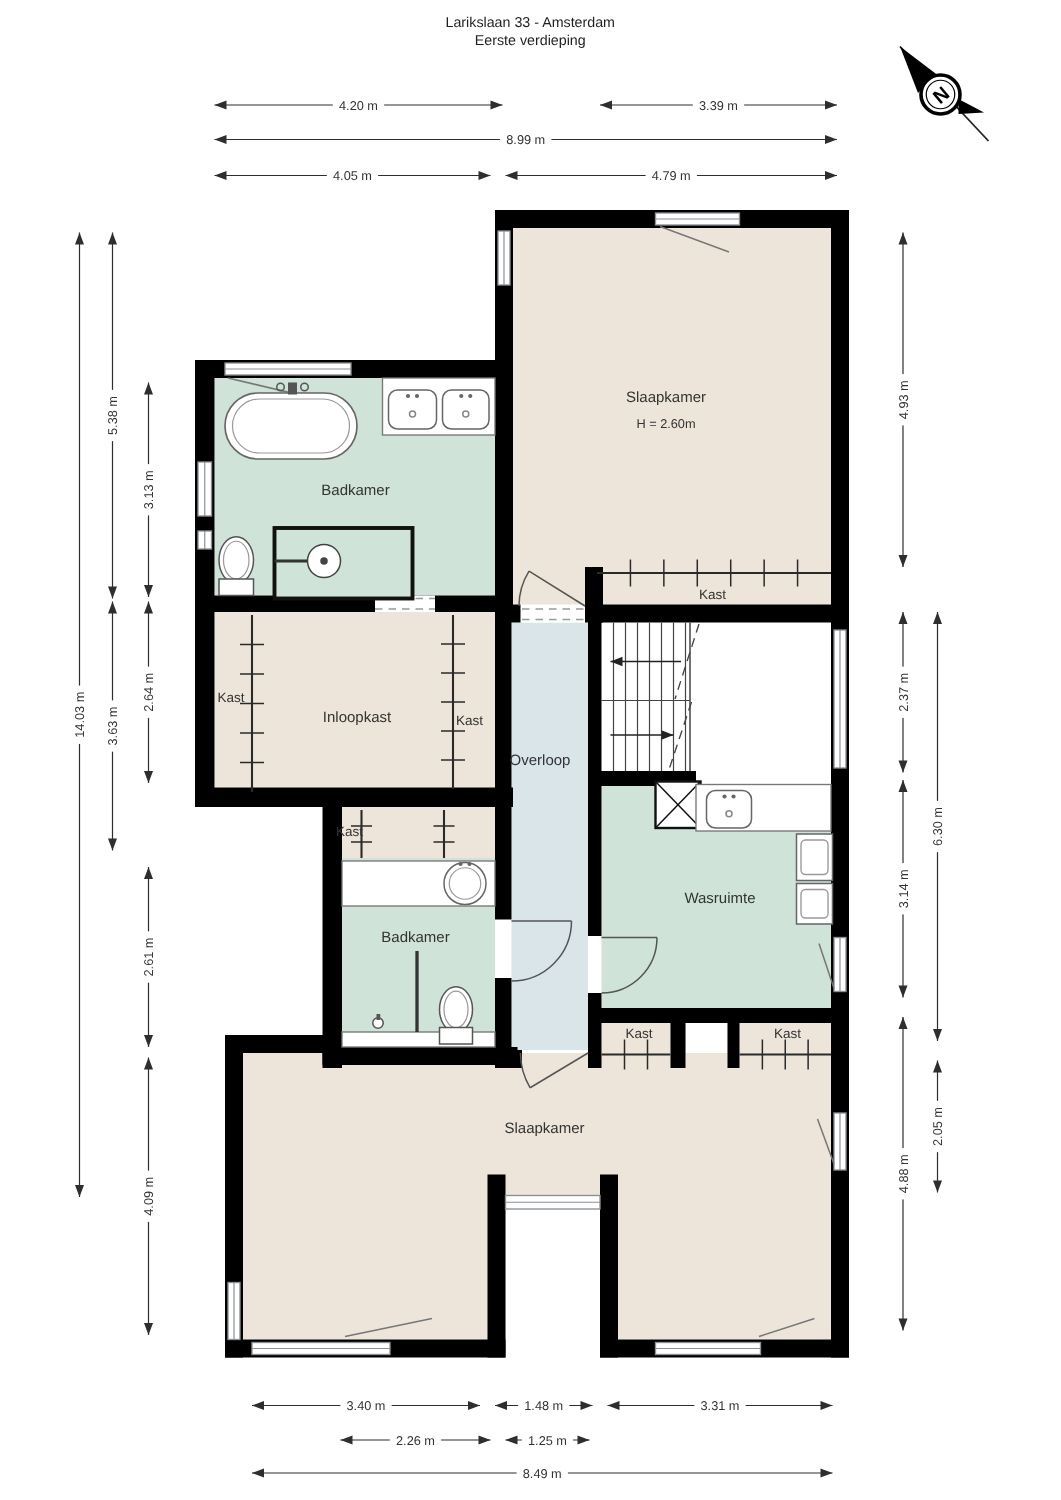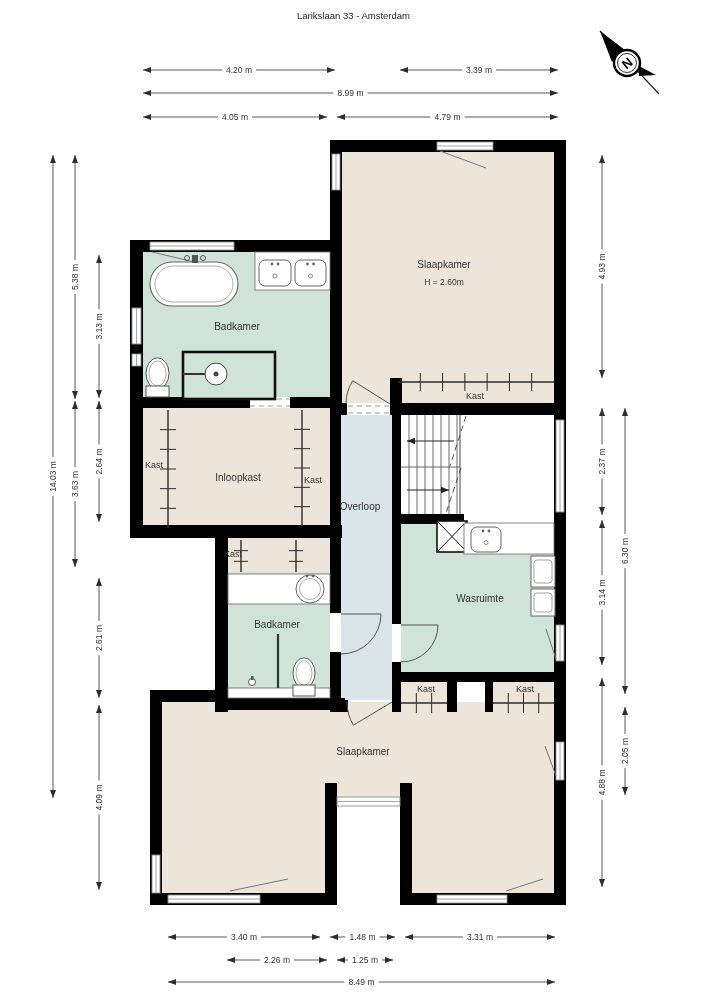--- a/index.html
+++ b/index.html
@@ -9,20 +9,21 @@
          font-size:9.5px;color:#1f1f1f;line-height:1.3;}
   svg{position:absolute;left:0;top:0;}
   text{font-family:"Liberation Sans",sans-serif;}
 </style>
 </head>
 <body>
 
 <div class="page">
   <div class="title">
     <div>Larikslaan 33 - Amsterdam</div>
+    <div>Eerste verdieping</div>
   </div>
   <svg id="plan" width="707" height="1000" viewBox="0 0 707 1000">
       <g>
         <rect x="342" y="152" width="212" height="251" fill="#ede5d9"></rect>
         <rect x="143" y="252" width="187" height="145" fill="#cfe3d8"></rect>
         <rect x="143" y="408" width="187" height="117" fill="#ede5d9"></rect>
         <rect x="228" y="538" width="102" height="34" fill="#ede5d9"></rect>
         <rect x="228" y="572" width="102" height="126" fill="#cfe3d8"></rect>
         <rect x="341" y="415" width="51" height="285" fill="#d9e5e9"></rect>
         <rect x="401" y="415" width="153" height="99" fill="#ffffff"></rect>

